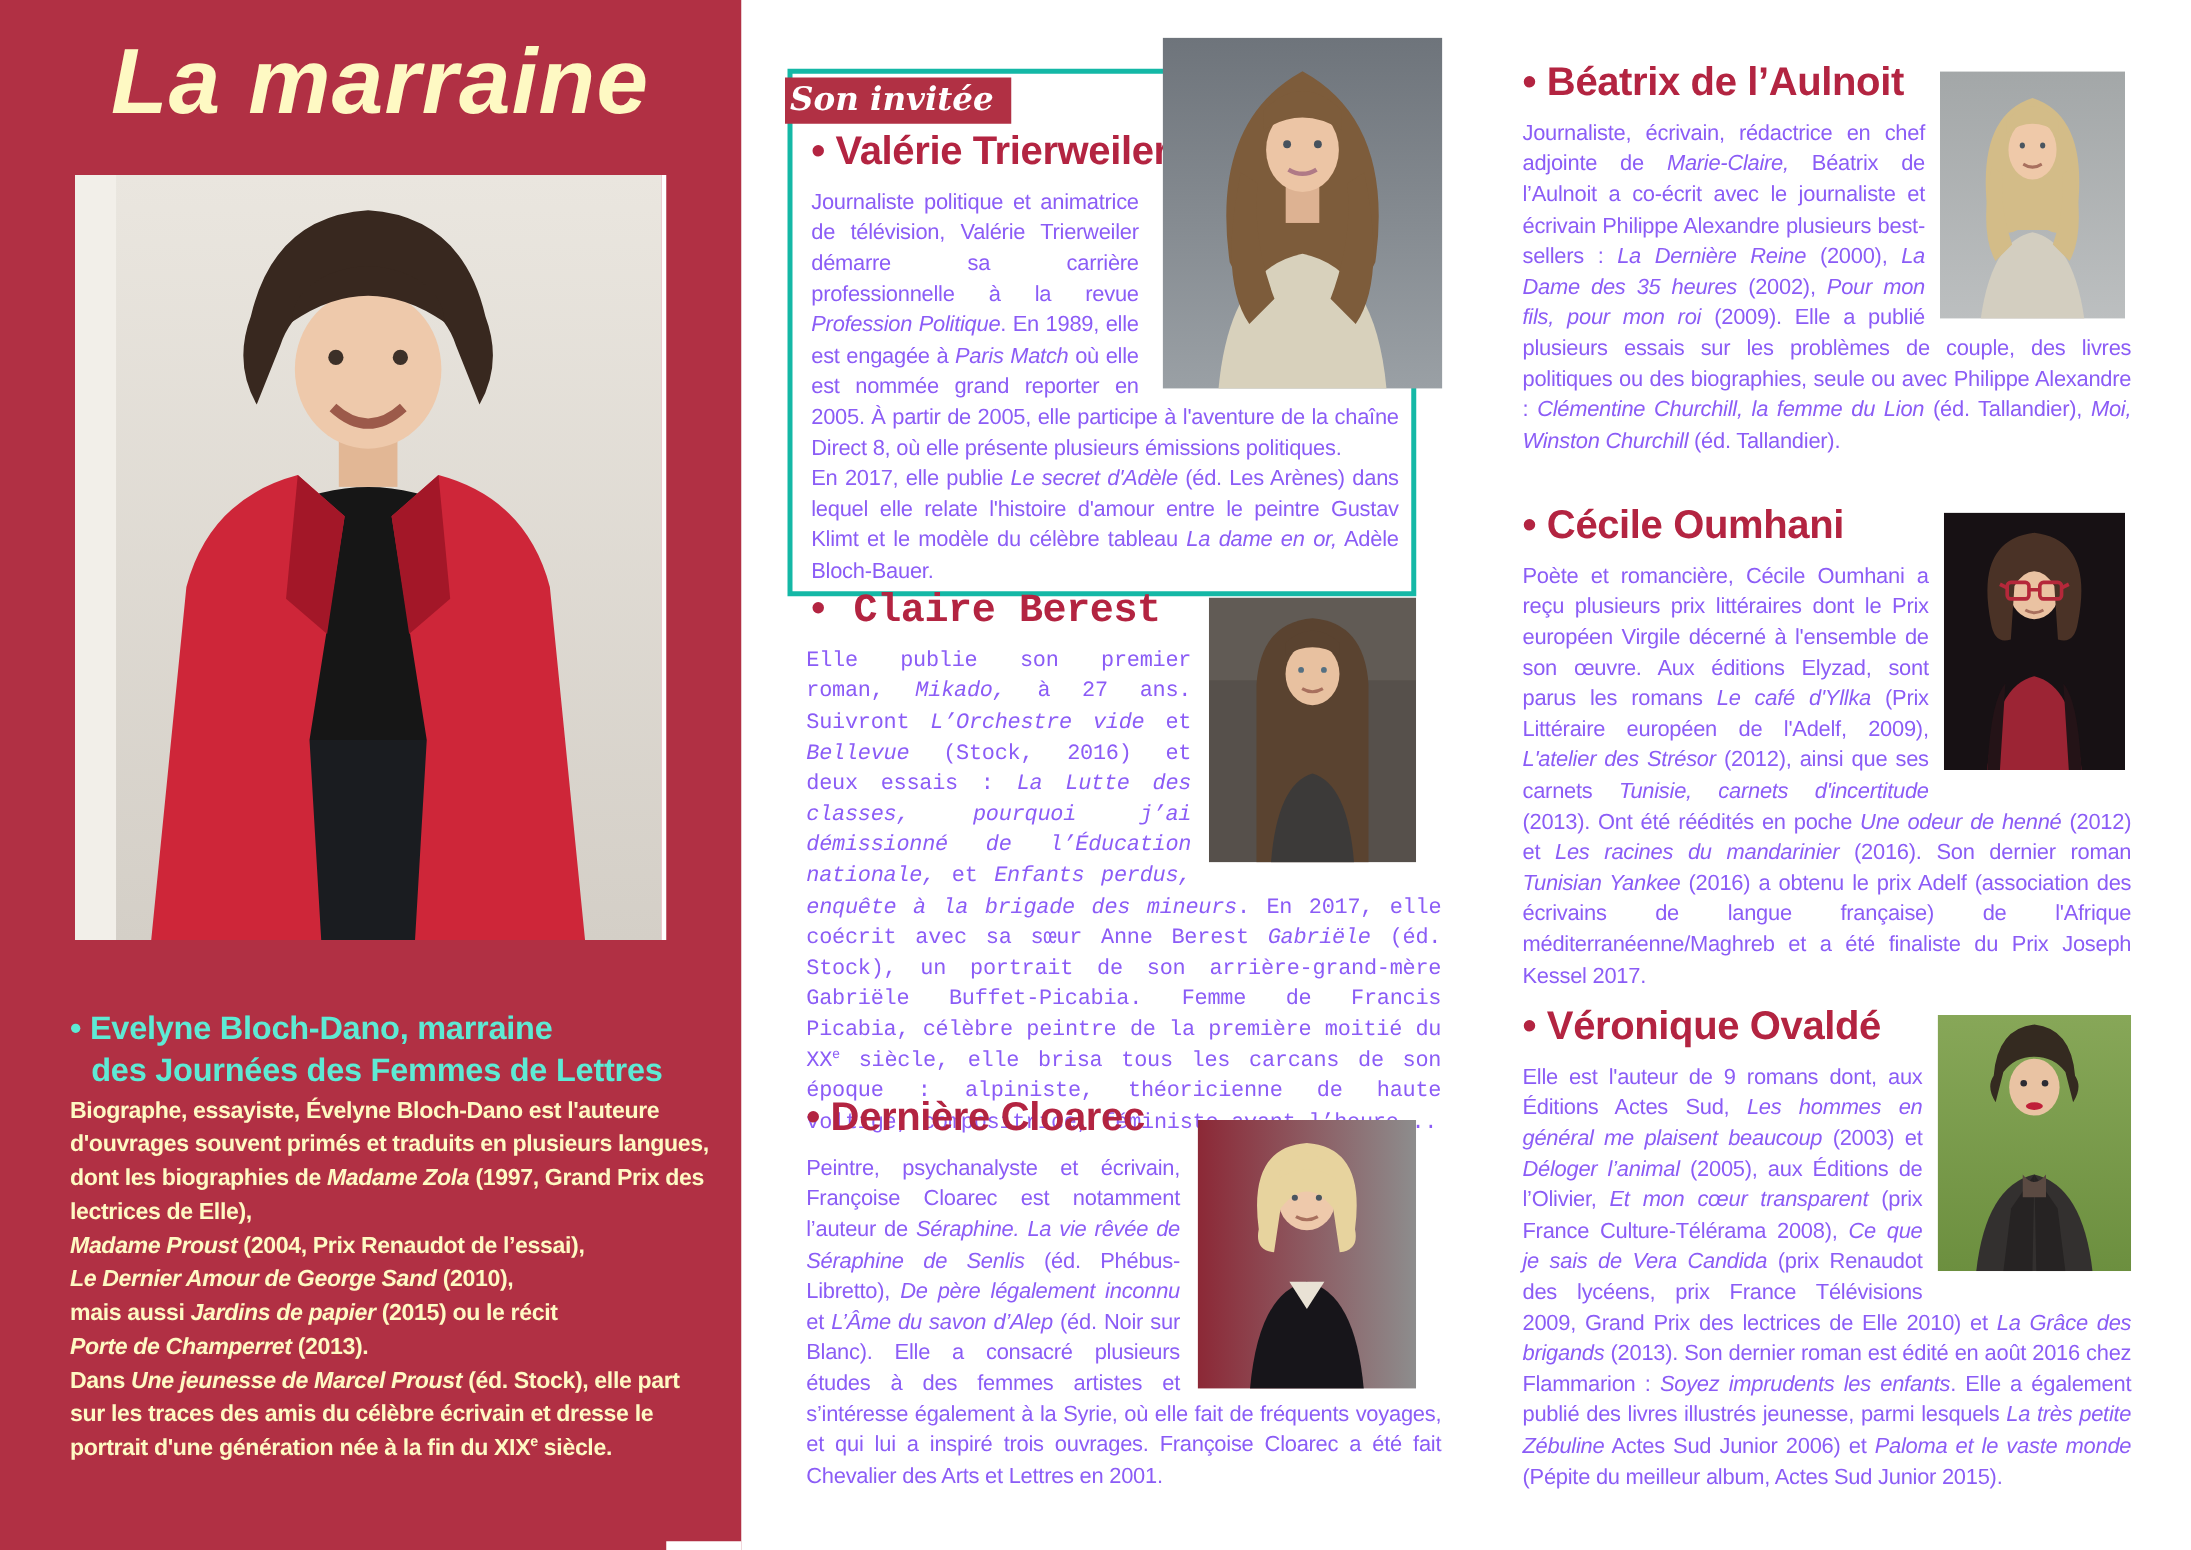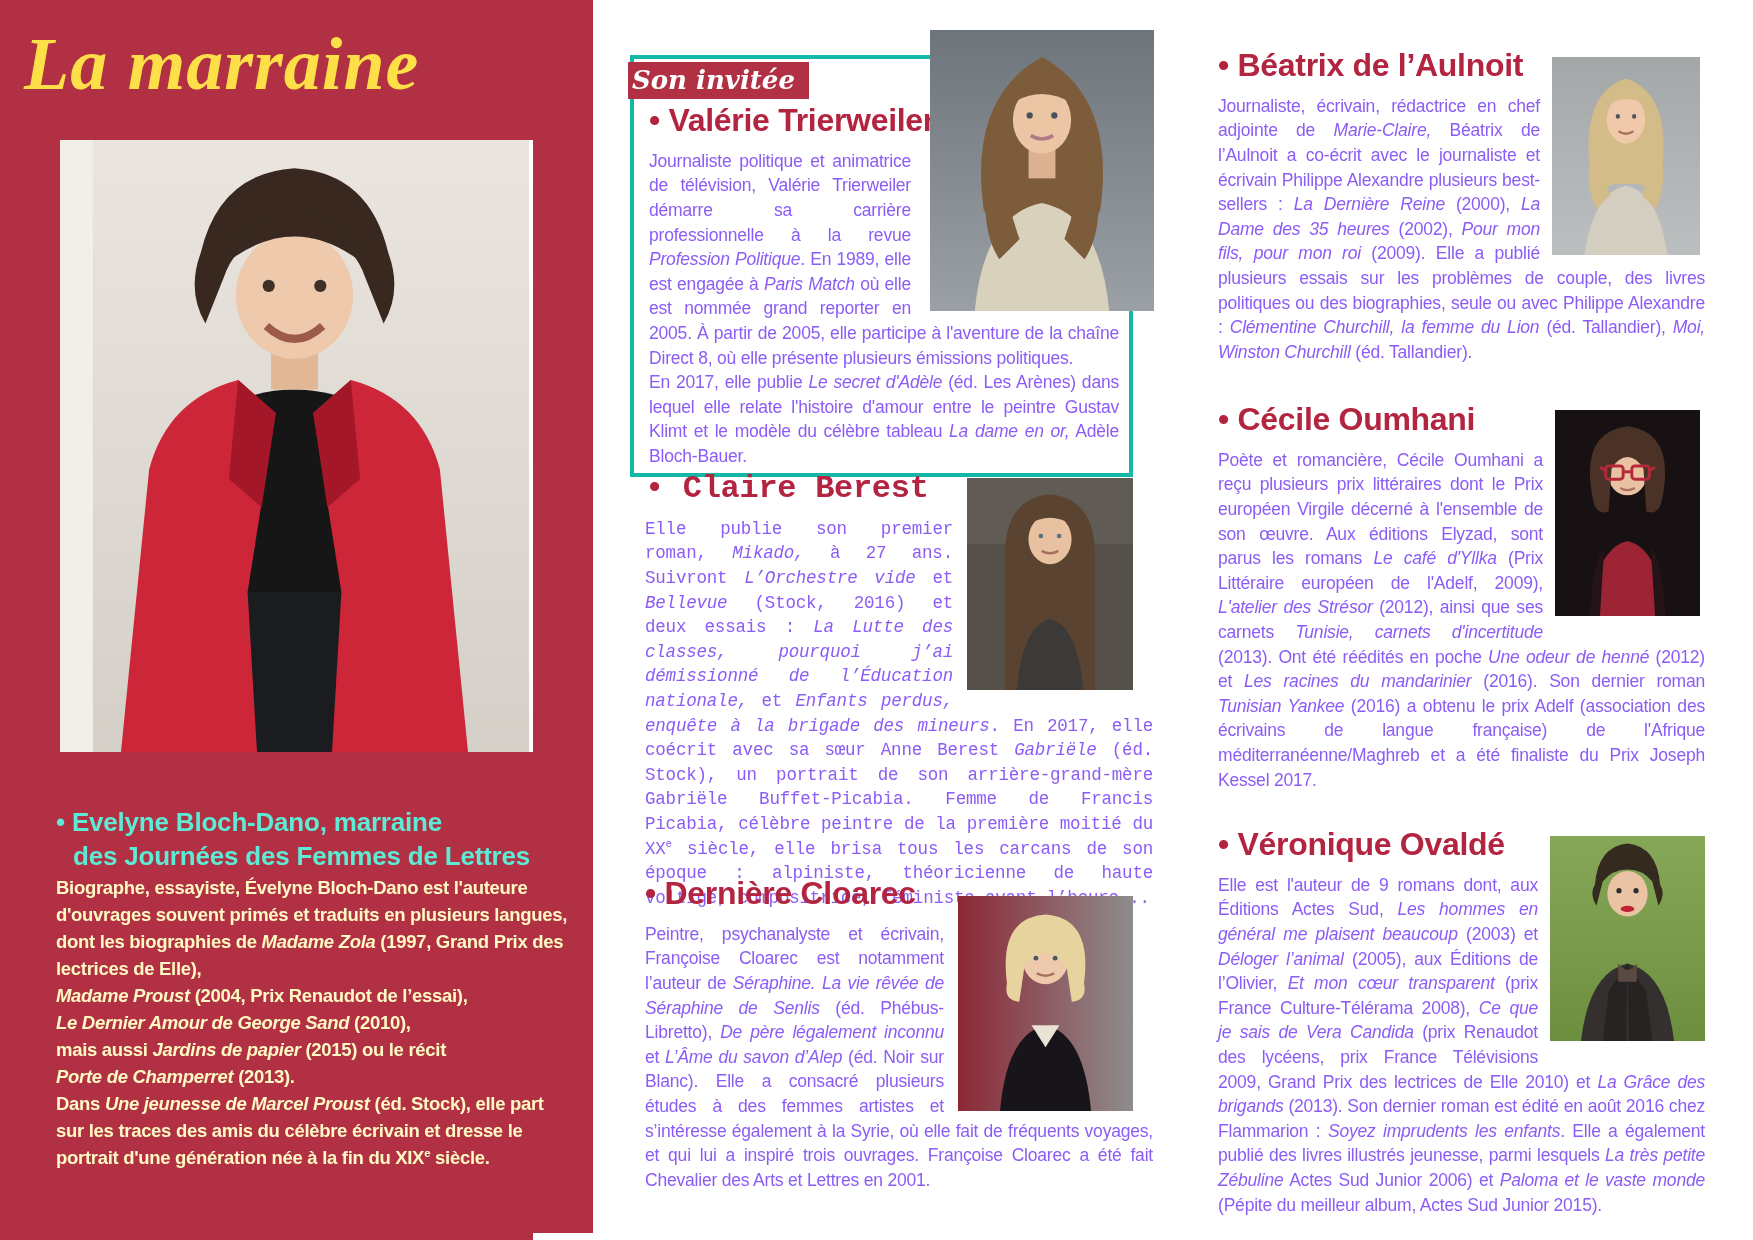--- a/index.html
+++ b/index.html
@@ -5,22 +5,22 @@
   html,body{margin:0;padding:0;background:#888;}
   .page{
     position:relative;width:1753px;height:1240px;background:#ffffff;
     font-family:"Liberation Sans",sans-serif;overflow:hidden;margin:0 auto;
   }
   
   .left-panel{position:absolute;left:0;top:0;width:593px;height:1240px;background:#b13044;}
   .notch{position:absolute;left:533px;top:1233px;width:60px;height:7px;background:#ffffff;}
   .script-title{
     position:absolute;left:24px;top:22px;width:560px;
-    font-family:Liberation Serif, serif;font-style:italic;font-weight:bold;
-    font-size:74px;color:#fde047;letter-spacing:1px;white-space:nowrap;
+    font-family:Liberation Sans, sans-serif;font-style:italic;font-weight:bold;
+    font-size:74px;color:#fef9c3;letter-spacing:1px;white-space:nowrap;text-align:center;
   }
   .photo{position:absolute;overflow:hidden;}
   .photo svg{width:100%;height:100%;display:block;}
   .photo-evelyne{left:60px;top:140px;width:469px;height:612px;border-right:4px solid #ffffff;}
   .left-heading{
     position:absolute;left:56px;top:806px;width:505px;margin:0;
     color:#5eead4;font-size:26px;line-height:1.3;font-weight:bold;
     padding-left:17px;text-indent:-17px;letter-spacing:-0.2px;
   }
   .left-bio{
@@ -49,21 +49,21 @@
     margin:0;font-size:17.5px;line-height:24.6px;color:#8b5cf6;
     text-align:justify;letter-spacing:-0.2px;hyphens:auto;-webkit-hyphens:auto;
   }
   .spacer-valerie{float:right;width:208px;height:165px;}
   .photo-valerie{left:930px;top:30px;width:224px;height:281px;z-index:4;}
   .sec{position:absolute;box-sizing:border-box;}
   .sec-claire{left:630px;top:471px;width:523px;padding-left:15px;font-family:Liberation Mono, monospace;}
   .sec-francoise{left:630px;top:876px;width:523px;padding-left:15px;}
   .sec-beatrix{left:1213px;top:48px;width:492px;padding-left:5px;}
   .sec-cecile{left:1213px;top:402px;width:492px;padding-left:5px;}
-  .sec-veronique{left:1213px;top:803px;width:492px;padding-left:5px;margin-top:24px;}
+  .sec-veronique{left:1213px;top:803px;width:492px;padding-left:5px;}
   .fl{float:right;position:relative;overflow:hidden;}
   .fl svg{width:100%;height:100%;display:block;}
   .fl-claire{width:166px;height:212px;margin:7px 20px 6px 14px;}
   .fl-francoise{width:175px;height:215px;margin:20px 20px 4px 14px;}
   .fl-beatrix{width:148px;height:198px;margin:9px 5px 6px 12px;}
   .fl-cecile{width:145px;height:206px;margin:8px 5px 6px 12px;}
   .fl-veronique{width:155px;height:205px;margin:9px 0 6px 12px;}
 </style>
 </head>
 <body>

